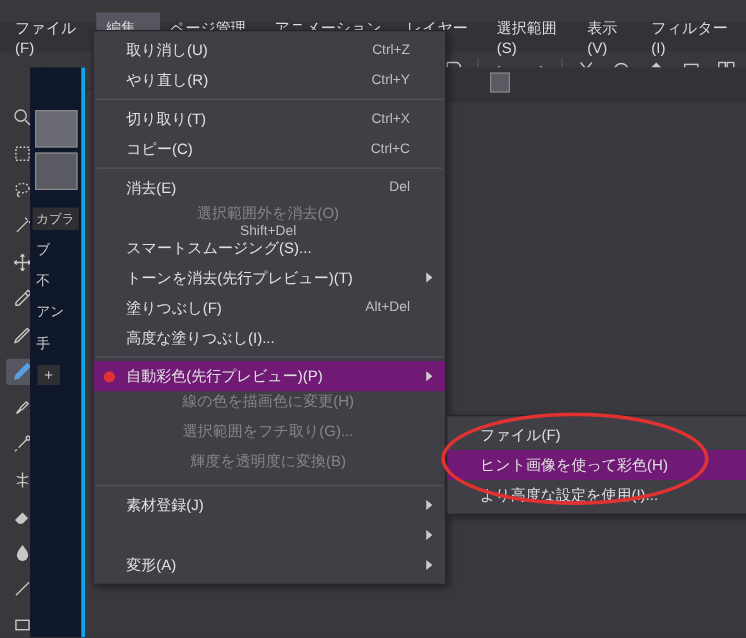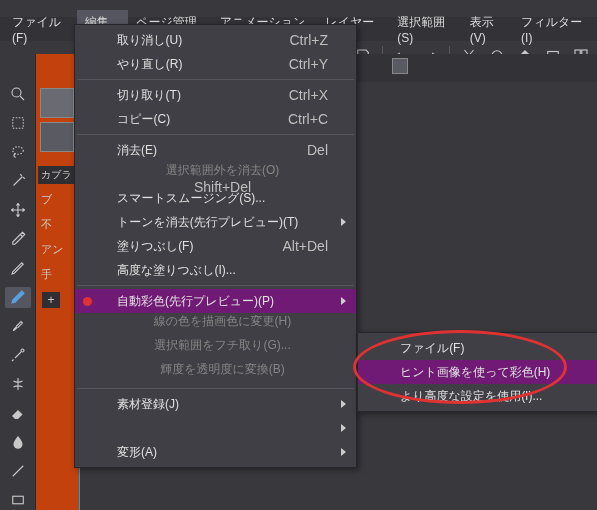--- a/index.html
+++ b/index.html
@@ -69,24 +69,24 @@
     display: flex; align-items: center; justify-content: center;
     color: #c8c8c8;
   }
   .tool.sel { background: #565660; border-radius: 2px; }
   .tool svg { width: 18px; height: 18px; stroke: #c8c8c8; fill: none; stroke-width: 1.5; }
   .tool.filled svg { fill: #c8c8c8; stroke: none; }
 
   
   .secondary {
     position: absolute;
-    left: 36px; top: 54px;
+    left: 24px; top: 54px;
     width: 44px; height: 456px;
-    background: #c2410c;
-    border-right: 1px solid #0ea5e9;
+    background: #0f172a;
+    border-right: 3px solid #0ea5e9;
   }
   .secondary .thumb {
     margin: 34px 4px 4px 4px;
     width: 34px; height: 30px;
     background: #6a6a72;
     border: 1px solid #888;
   }
   .secondary .thumb2 {
     margin: 4px;
     width: 34px; height: 30px;
@@ -149,28 +149,28 @@
     background: #3f3f45;
     border: 1px solid #26262a;
     box-shadow: 2px 2px 6px rgba(0,0,0,0.4);
     padding: 3px 0;
     min-width: 252px;
   }
   .menu .row {
     display: flex;
     align-items: center;
     height: 24px;
-    padding: 0 28px 0 42px;
+    padding: 0 28px 0 26px;
     color: #e0e0e0;
     position: relative;
   }
   .menu .row.disabled { color: #868686; flex-direction: column; }
   .menu .row.highlight { background: #701a75; }
   .menu .row .lab { flex: 1; white-space: nowrap; }
-  .menu .row .sc { color: #bfbfbf; font-size: 14px; }
+  .menu .row .sc { color: #bfbfbf; font-size: 11px; }
   .menu .row .arrow {
     position: absolute; right: 10px;
     width: 0; height: 0;
     border-top: 4px solid transparent;
     border-bottom: 4px solid transparent;
     border-left: 5px solid #ccc;
   }
   .menu .sep {
     height: 1px;
     background: #555560;

